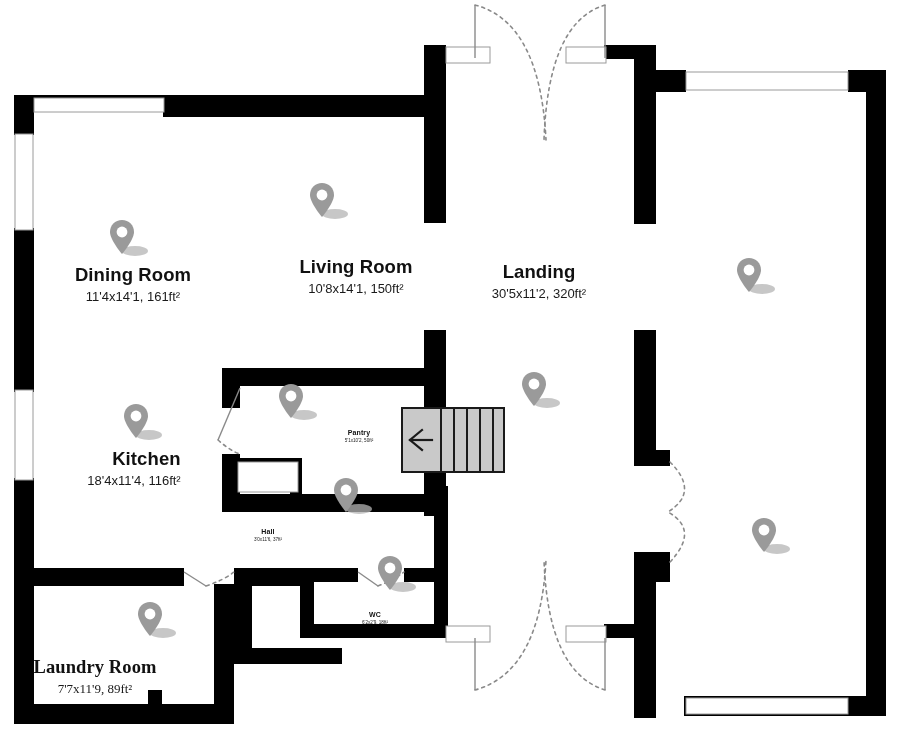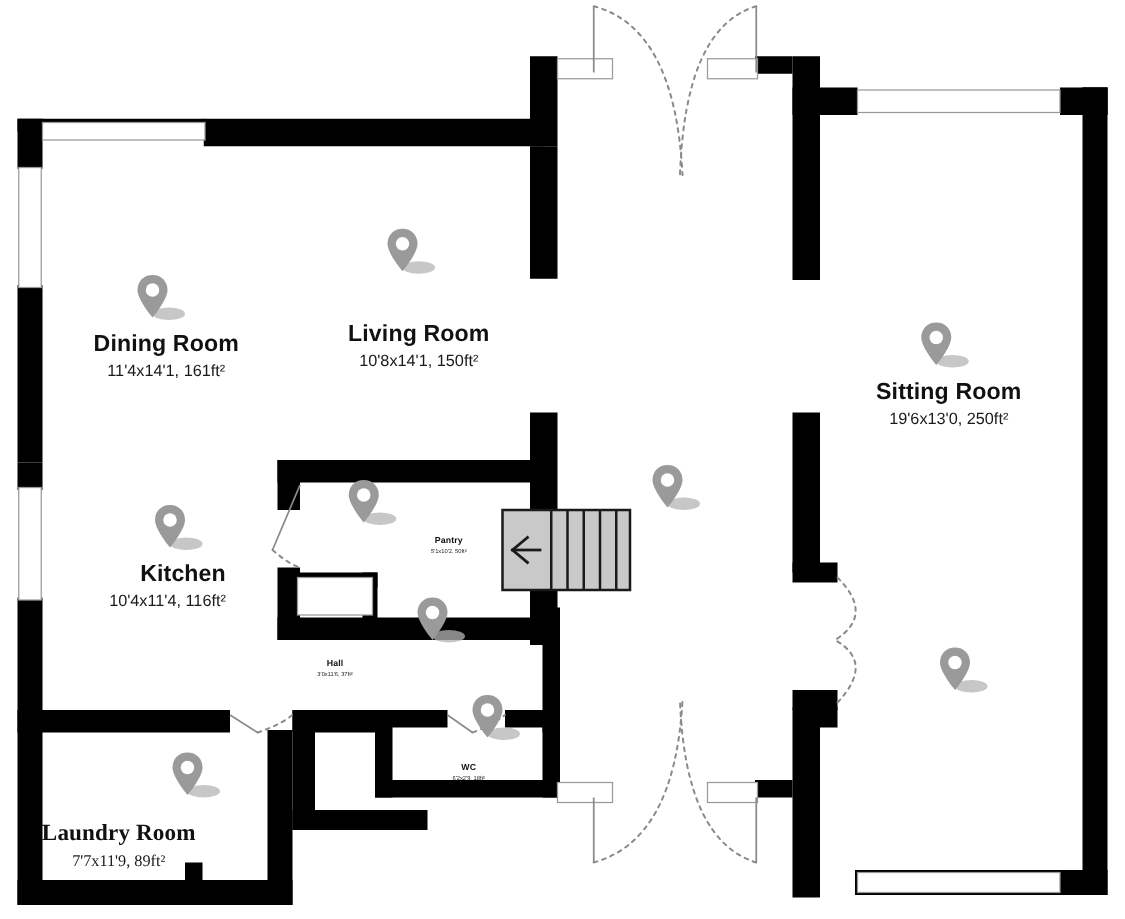--- a/index.html
+++ b/index.html
@@ -208,34 +208,34 @@
       <polyline class="stair-arrow" points="422,430 410,440 422,450"></polyline>
       <line class="stair-arrow" x1="410" y1="440" x2="432" y2="440"></line>
     </g>
   </svg>
 
   <div class="room-label size-lg" style="left:133px; top:264px;">
     <div class="room-name">Dining Room</div>
     <div class="room-dims">11'4x14'1, 161ft²</div>
   </div>
 
-  <div class="room-label size-lg" style="left:335px; top:256px;text-align:center;">
+  <div class="room-label size-lg" style="left:356px; top:256px;text-align:center;">
     <div class="room-name">Living Room</div>
     <div class="room-dims">10'8x14'1, 150ft²</div>
   </div>
 
-
-  <div class="room-label size-lg" style="left:759px; top:302px;">
-    <div class="room-name">Sitting Room</div>
-    <div class="room-dims">19'6x13'0, 250ft²</div>
-  </div>
+  <div class="room-label size-lg" style="left:539px; top:261px;">
+    <div class="room-name">Landing</div>
+    <div class="room-dims">30'5x11'2, 320ft²</div>
+  </div>
+
 
   <div class="room-label size-lg" style="left:134px; top:448px;text-align:right;">
     <div class="room-name">Kitchen</div>
-    <div class="room-dims">10'4x11'4, 116ft²</div>
+    <div class="room-dims">18'4x11'4, 116ft²</div>
   </div>
 
 
   <div class="room-label size-lg" style="left:95px; top:656px;font-family:Liberation Serif, serif;">
     <div class="room-name">Laundry Room</div>
     <div class="room-dims">7'7x11'9, 89ft²</div>
   </div>
 
   <div class="room-label size-sm" style="left:359px; top:428px;">
     <div class="room-name">Pantry</div>

